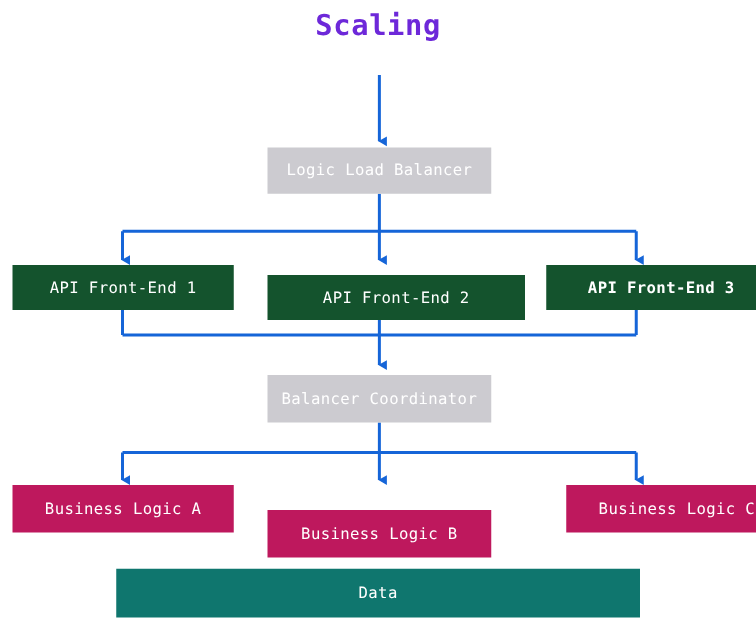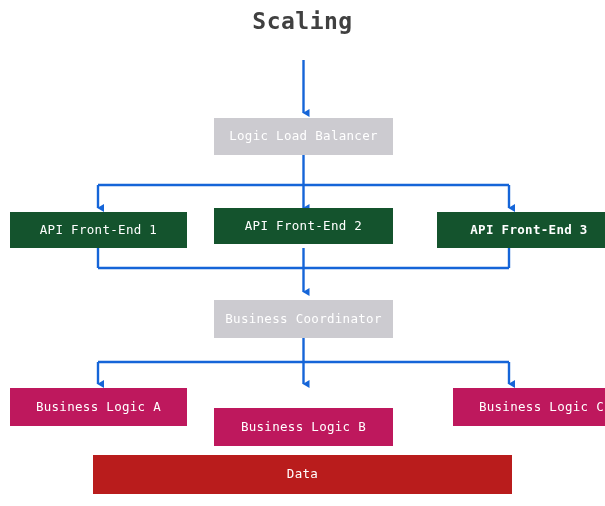--- a/index.html
+++ b/index.html
@@ -23,21 +23,21 @@
 
   #title {
     position: absolute;
     left: 0;
     top: 8px;
     width: 605px;
     text-align: center;
     font-family: "DejaVu Sans Mono", "Liberation Mono", monospace;
     font-weight: bold;
     font-size: 23px;
-    color: #404040;
+    color: #6d28d9;
     letter-spacing: 0.5px;
   }
 
   .node {
     position: absolute;
     display: flex;
     align-items: center;
     justify-content: center;
     box-sizing: border-box;
     font-family: "DejaVu Sans Mono", "Liberation Mono", monospace;
@@ -45,21 +45,21 @@
     color: #ffffff;
     letter-spacing: 0.3px;
     line-height: 1;
     text-align: center;
     white-space: nowrap;
   }
 
   .node.gray   { background: #cccbd0; }
   .node.cyan   { background: #14532d; }
   .node.orange { background: #be185d; }
-  .node.orange-data { background: #b91c1c; }
+  .node.orange-data { background: #0f766e; }
 
   #connectors {
     position: absolute;
     left: 0;
     top: 0;
     width: 605px;
     height: 506px;
     pointer-events: none;
   }
 </style>
@@ -102,30 +102,30 @@
   </svg>
 
   <div class="node gray" style="left:214px; top:118px; width:179px; height:37px;">
     <span>Logic Load Balancer</span>
   </div>
 
   <div class="node cyan" style="left:10px; top:212px; width:177px; height:36px;">
     <span>API Front-End 1</span>
   </div>
 
-  <div class="node cyan" style="left:214px; top:208px; width:179px; height:36px;">
+  <div class="node cyan" style="left:214px; top:220px; width:206px; height:36px;">
     <span>API Front-End 2</span>
   </div>
 
   <div class="node cyan" style="left:437px; top:212px; width:184px; height:36px;font-weight:bold;">
     <span>API Front-End 3</span>
   </div>
 
   <div class="node gray" style="left:214px; top:300px; width:179px; height:38px;">
-    <span>Business Coordinator</span>
+    <span>Balancer Coordinator</span>
   </div>
 
   <div class="node orange" style="left:10px; top:388px; width:177px; height:38px;">
     <span>Business Logic A</span>
   </div>
 
   <div class="node orange" style="left:214px; top:388px; width:179px; height:38px;margin-top:20px;">
     <span>Business Logic B</span>
   </div>
 

